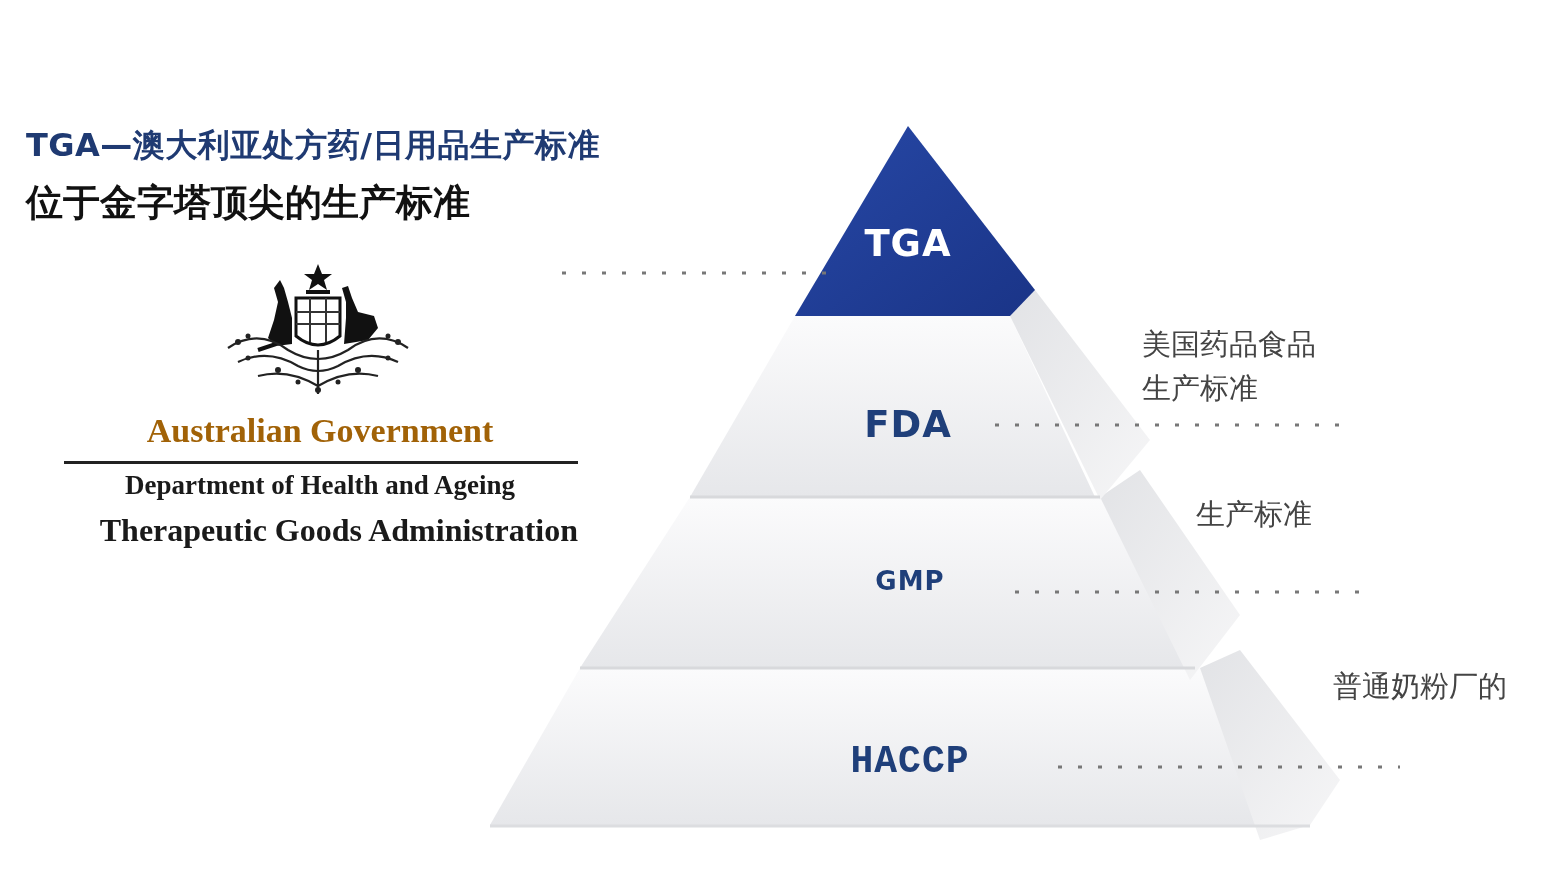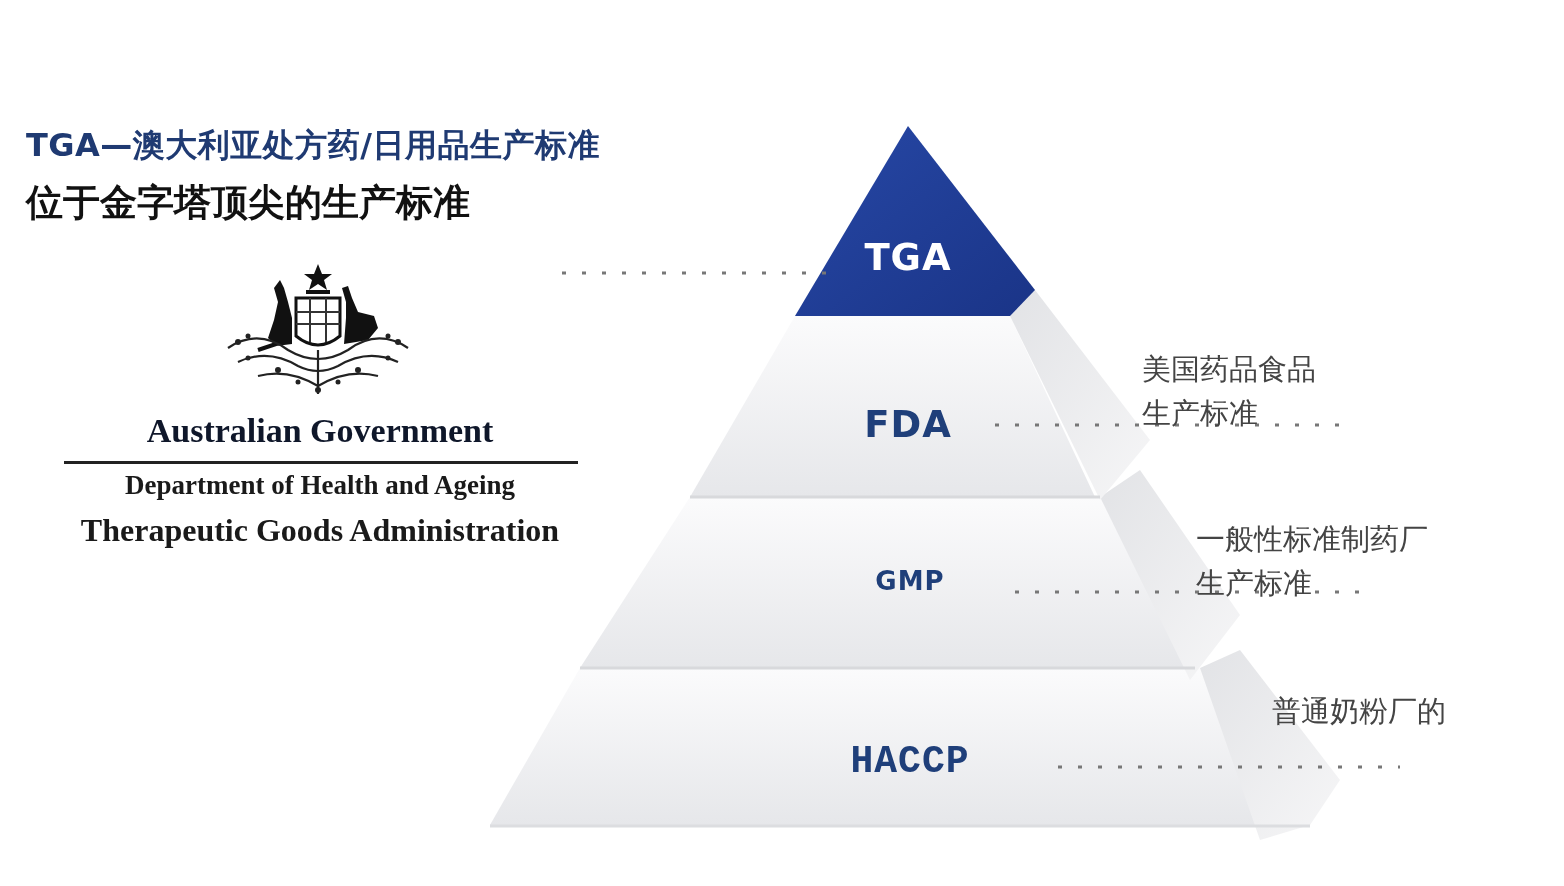--- a/index.html
+++ b/index.html
@@ -8,36 +8,36 @@
 
   .headline { position: absolute; left: 26px; top: 124px; font-size: 32px; font-weight: bold;
               color: #1f3a72; letter-spacing: 0.5px; white-space: nowrap; }
   .subheadline { position: absolute; left: 26px; top: 178px; font-size: 37px; font-weight: bold;
                  color: #111111; white-space: nowrap; }
 
   .crest { position: absolute; left: 218px; top: 258px; width: 200px; height: 140px; }
 
   .gov-name { position: absolute; left: 62px; top: 412px; width: 516px; text-align: center;
               font-family: "Liberation Serif", "DejaVu Serif", serif; font-weight: bold;
-              font-size: 34px; color: #0f172a; }
+              font-size: 34px; color: #a16207; }
   .gov-rule { position: absolute; left: 64px; top: 461px; width: 514px; height: 3px; background: #222; }
   .gov-dept { position: absolute; left: 62px; top: 470px; width: 516px; text-align: center;
               font-family: "Liberation Serif", "DejaVu Serif", serif; font-weight: bold;
               font-size: 27px; color: #1a1a1a; white-space: nowrap; }
-  .gov-tga { position: absolute; left: 62px; top: 512px; width: 516px; text-align: center;
+  .gov-tga { position: absolute; left: 62px; top: 512px; width: 516px; text-align: right;
              font-family: "Liberation Serif", "DejaVu Serif", serif; font-weight: bold;
              font-size: 32px; color: #1a1a1a; white-space: nowrap; }
 
   svg.pyramid { position: absolute; left: 0; top: 0; width: 1564px; height: 886px; }
 
   .tier-label { position: absolute; font-weight: bold; color: #1f3f7a; text-align: center;
                 font-family: "DejaVu Sans", sans-serif; letter-spacing: 1px; }
   .tier-label.top { color: #ffffff; }
 
-  .desc { position: absolute; font-size: 29px; color: #444444; line-height: 44px; white-space: nowrap; margin-top: 25px; }
+  .desc { position: absolute; font-size: 29px; color: #444444; line-height: 44px; white-space: nowrap; }
 </style>
 </head>
 <body>
 
 <div class="headline">TGA—澳大利亚处方药/日用品生产标准</div>
 <div class="subheadline">位于金字塔顶尖的生产标准</div>
 
 <svg class="crest" viewBox="0 0 200 140">
 
   <polygon points="100,6 104,16 114,16 106,22 109,32 100,26 91,32 94,22 86,16 96,16" fill="#111"></polygon>
@@ -116,28 +116,27 @@
   </g>
 
   <g stroke="#777" stroke-width="3" stroke-dasharray="4 16">
     <line x1="562" y1="273" x2="840" y2="273"></line>
     <line x1="995" y1="425" x2="1340" y2="425"></line>
     <line x1="1015" y1="592" x2="1360" y2="592"></line>
     <line x1="1058" y1="767" x2="1400" y2="767"></line>
   </g>
 </svg>
 
-<div class="tier-label top" style="left:858px; top:236px; width:100px; font-size:37px;text-align:center;">TGA</div>
+<div class="tier-label top" style="left:858px; top:222px; width:100px; font-size:37px;text-align:center;">TGA</div>
 <div class="tier-label" style="left:850px; top:403px; width:116px; font-size:37px;">FDA</div>
 <div class="tier-label" style="left:845px; top:566px; width:130px; font-size:26px;">GMP</div>
 <div class="tier-label" style="left:820px; top:740px; width:180px; font-size:38px;font-family:Liberation Mono, monospace;">HACCP</div>
 
 <div class="desc" style="left:1142px; top:322px;">
   <div>美国药品食品</div>
   <div>生产标准</div>
 </div>
 <div class="desc" style="left:1196px; top:492px;">
-  <div>一般性标准制药厂</div>
   <div>生产标准</div>
 </div>
-<div class="desc" style="left:1272px; top:664px;">
+<div class="desc" style="left:1333px; top:664px;">
   <div>普通奶粉厂的</div>
 </div>
 
 </body></html>

